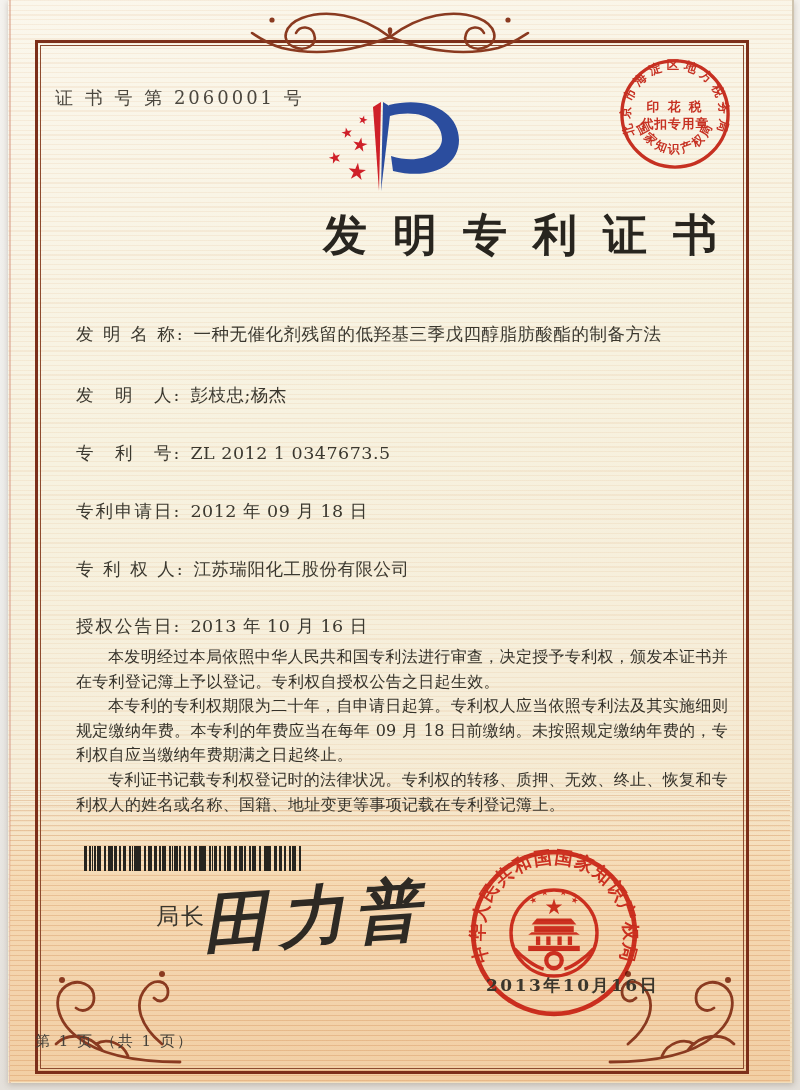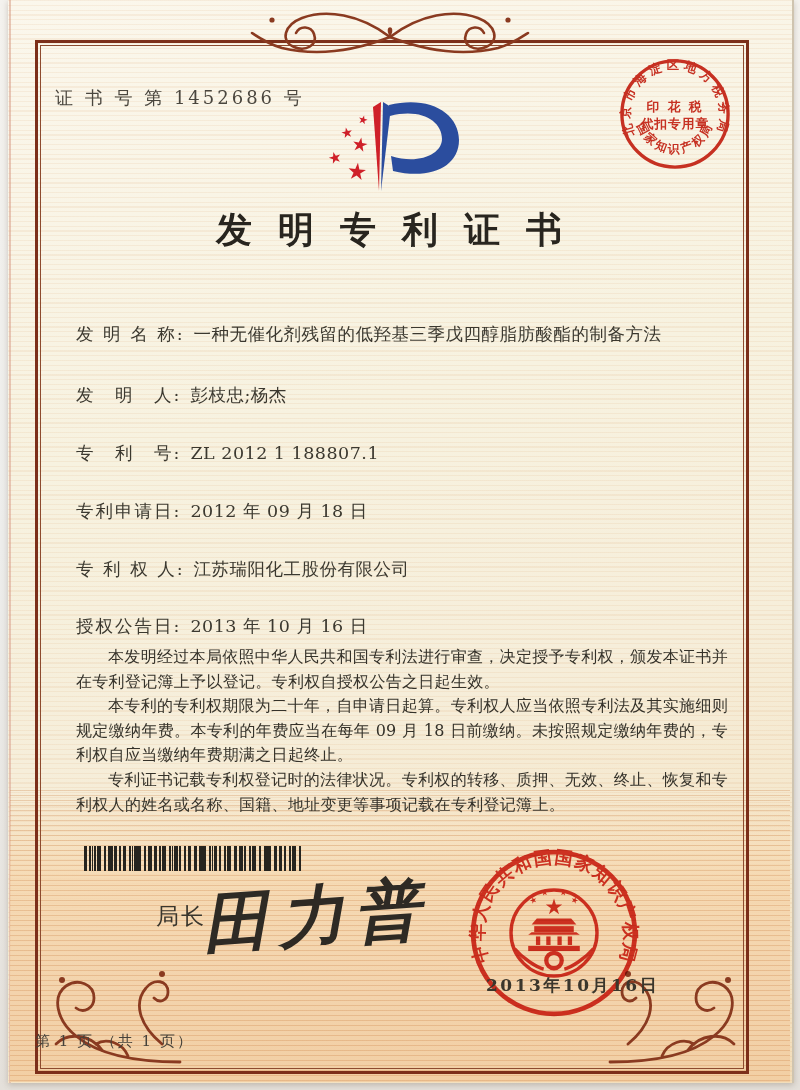--- a/index.html
+++ b/index.html
@@ -19,22 +19,22 @@
   .texture-peach .lines{position:absolute;inset:0;opacity:.55;
      background:repeating-linear-gradient(180deg,rgba(205,130,70,.55) 0 1.4px,rgba(255,255,255,0) 1.4px 5px);}
   
   .frame{position:absolute;left:35px;top:40px;width:708px;height:1028px;
          border:3px solid #7c2f1a;}
   .frame::after{content:"";position:absolute;inset:2px;border:1px solid #8d4a2e;}
   
   .orn{position:absolute;pointer-events:none;}
   
   .certno{position:absolute;left:55px;top:86px;font-size:18px;letter-spacing:3px;color:#4a463e;}
-  .title{position:absolute;left:35px;top:206px;width:708px;text-align:center;
-         font-size:36px;font-weight:600;color:#28251f;letter-spacing:26px;padding-left:26px;box-sizing:border-box;}
+  .title{position:absolute;left:35px;top:206px;width:708px;text-align:right;
+         font-size:44px;font-weight:600;color:#28251f;letter-spacing:26px;padding-left:26px;box-sizing:border-box;}
   .fieldrow{position:absolute;left:76px;width:656px;font-size:17.5px;color:#3b382f;white-space:nowrap;}
   .fieldrow .lbl{letter-spacing:2px;}
   .fieldrow .val{margin-left:9px;letter-spacing:.5px;}
   .paras{position:absolute;left:76px;top:645px;width:652px;color:#35322a;}
   .paras p{margin:0;font-size:16px;line-height:24.6px;text-indent:2em;text-align:justify;letter-spacing:.3px;}
   .barcode{position:absolute;left:84px;top:846px;width:218px;height:25px;
      background:
        repeating-linear-gradient(90deg,#26241f 0 2px,rgba(0,0,0,0) 2px 5px),
        repeating-linear-gradient(90deg,#26241f 0 1px,rgba(0,0,0,0) 1px 8px),
        repeating-linear-gradient(90deg,#26241f 0 3px,rgba(0,0,0,0) 3px 13px);}
@@ -93,21 +93,21 @@
     <g stroke="#8a3a20" stroke-width="2.8" fill="none" stroke-linecap="round">
       <path d="M138,104 C100,104 58,98 34,78 C14,62 10,38 24,28 C36,20 52,26 52,40 C52,50 42,56 34,50"></path>
       <path d="M120,86 C96,66 92,44 104,30 C112,20 126,22 126,34 C126,42 118,46 112,40"></path>
       <path d="M60,92 C48,76 26,74 14,86"></path>
       <path d="M86,98 C80,84 64,80 54,86"></path>
       <circle cx="20" cy="22" r="3" fill="#8a3a20" stroke="none"></circle>
       <circle cx="120" cy="16" r="3" fill="#8a3a20" stroke="none"></circle>
     </g>
   </svg>
 
-  <div class="certno">证 书 号 第 1452686 号</div>
+  <div class="certno">证 书 号 第 2060001 号</div>
 
   <svg class="orn stamp" style="left:616px;top:55px" width="118" height="118" viewBox="0 0 120 120">
     <circle cx="60" cy="60" r="54" fill="none" stroke="#cc3326" stroke-width="3.4"></circle>
     <defs>
       <path id="taxTop" d="M 20,83 A 46,46 0 1 1 100,83" fill="none"></path>
       <path id="taxBot" d="M 22,72 A 40,40 0 0 0 98,72" fill="none"></path>
     </defs>
     <text fill="#cc3326" font-size="12.5" font-weight="bold" letter-spacing="4.5">
       <textPath href="#taxTop" startOffset="50%" text-anchor="middle">北京市海淀区地方税务局</textPath>
     </text>
@@ -135,21 +135,21 @@
 
   <div class="title">发明专利证书</div>
 
   <div class="fieldrow" style="top:322px">
     <span class="lbl">发 明 名 称:</span><span class="val">一种无催化剂残留的低羟基三季戊四醇脂肪酸酯的制备方法</span>
   </div>
   <div class="fieldrow" style="top:383px">
     <span class="lbl">发　明　人:</span><span class="val">彭枝忠;杨杰</span>
   </div>
   <div class="fieldrow" style="top:441px">
-    <span class="lbl">专　利　号:</span><span class="val">ZL 2012 1 188807.1</span>
+    <span class="lbl">专　利　号:</span><span class="val">ZL 2012 1 0347673.5</span>
   </div>
   <div class="fieldrow" style="top:499px">
     <span class="lbl">专利申请日:</span><span class="val">2012 年 09 月 18 日</span>
   </div>
   <div class="fieldrow" style="top:557px">
     <span class="lbl">专 利 权 人:</span><span class="val">江苏瑞阳化工股份有限公司</span>
   </div>
   <div class="fieldrow" style="top:614px">
     <span class="lbl">授权公告日:</span><span class="val">2013 年 10 月 16 日</span>
   </div>

